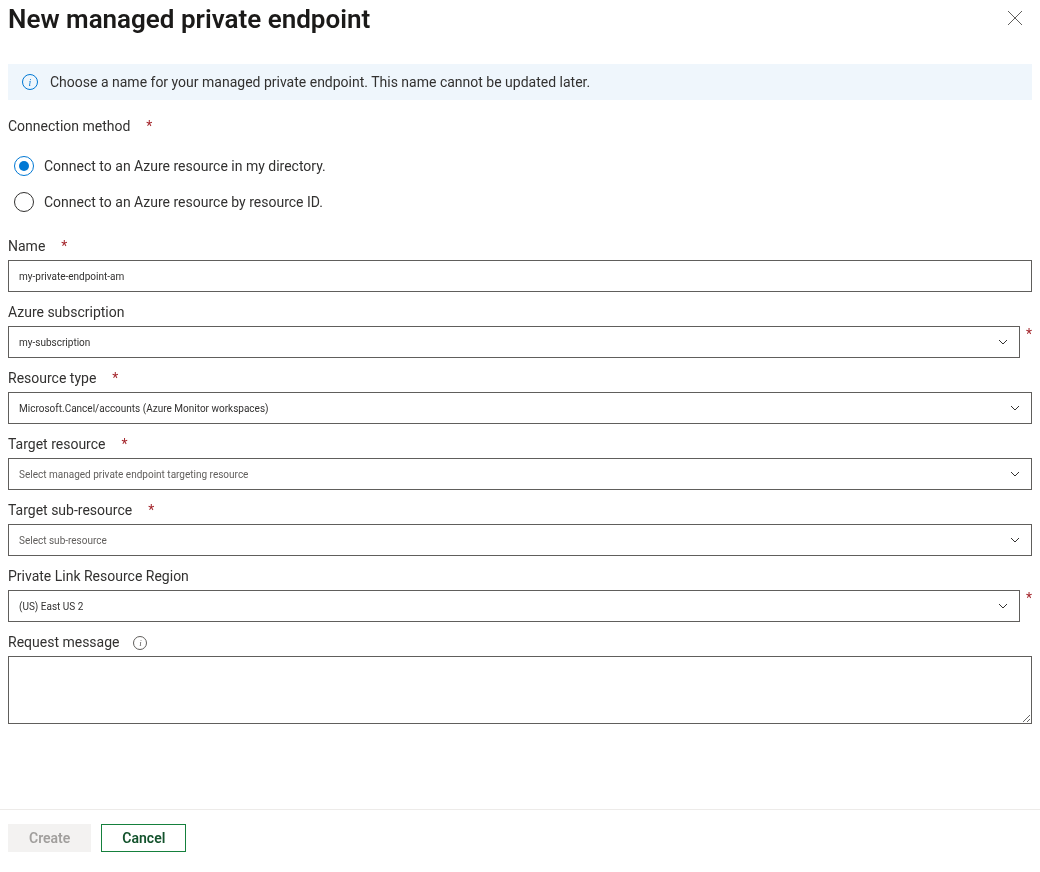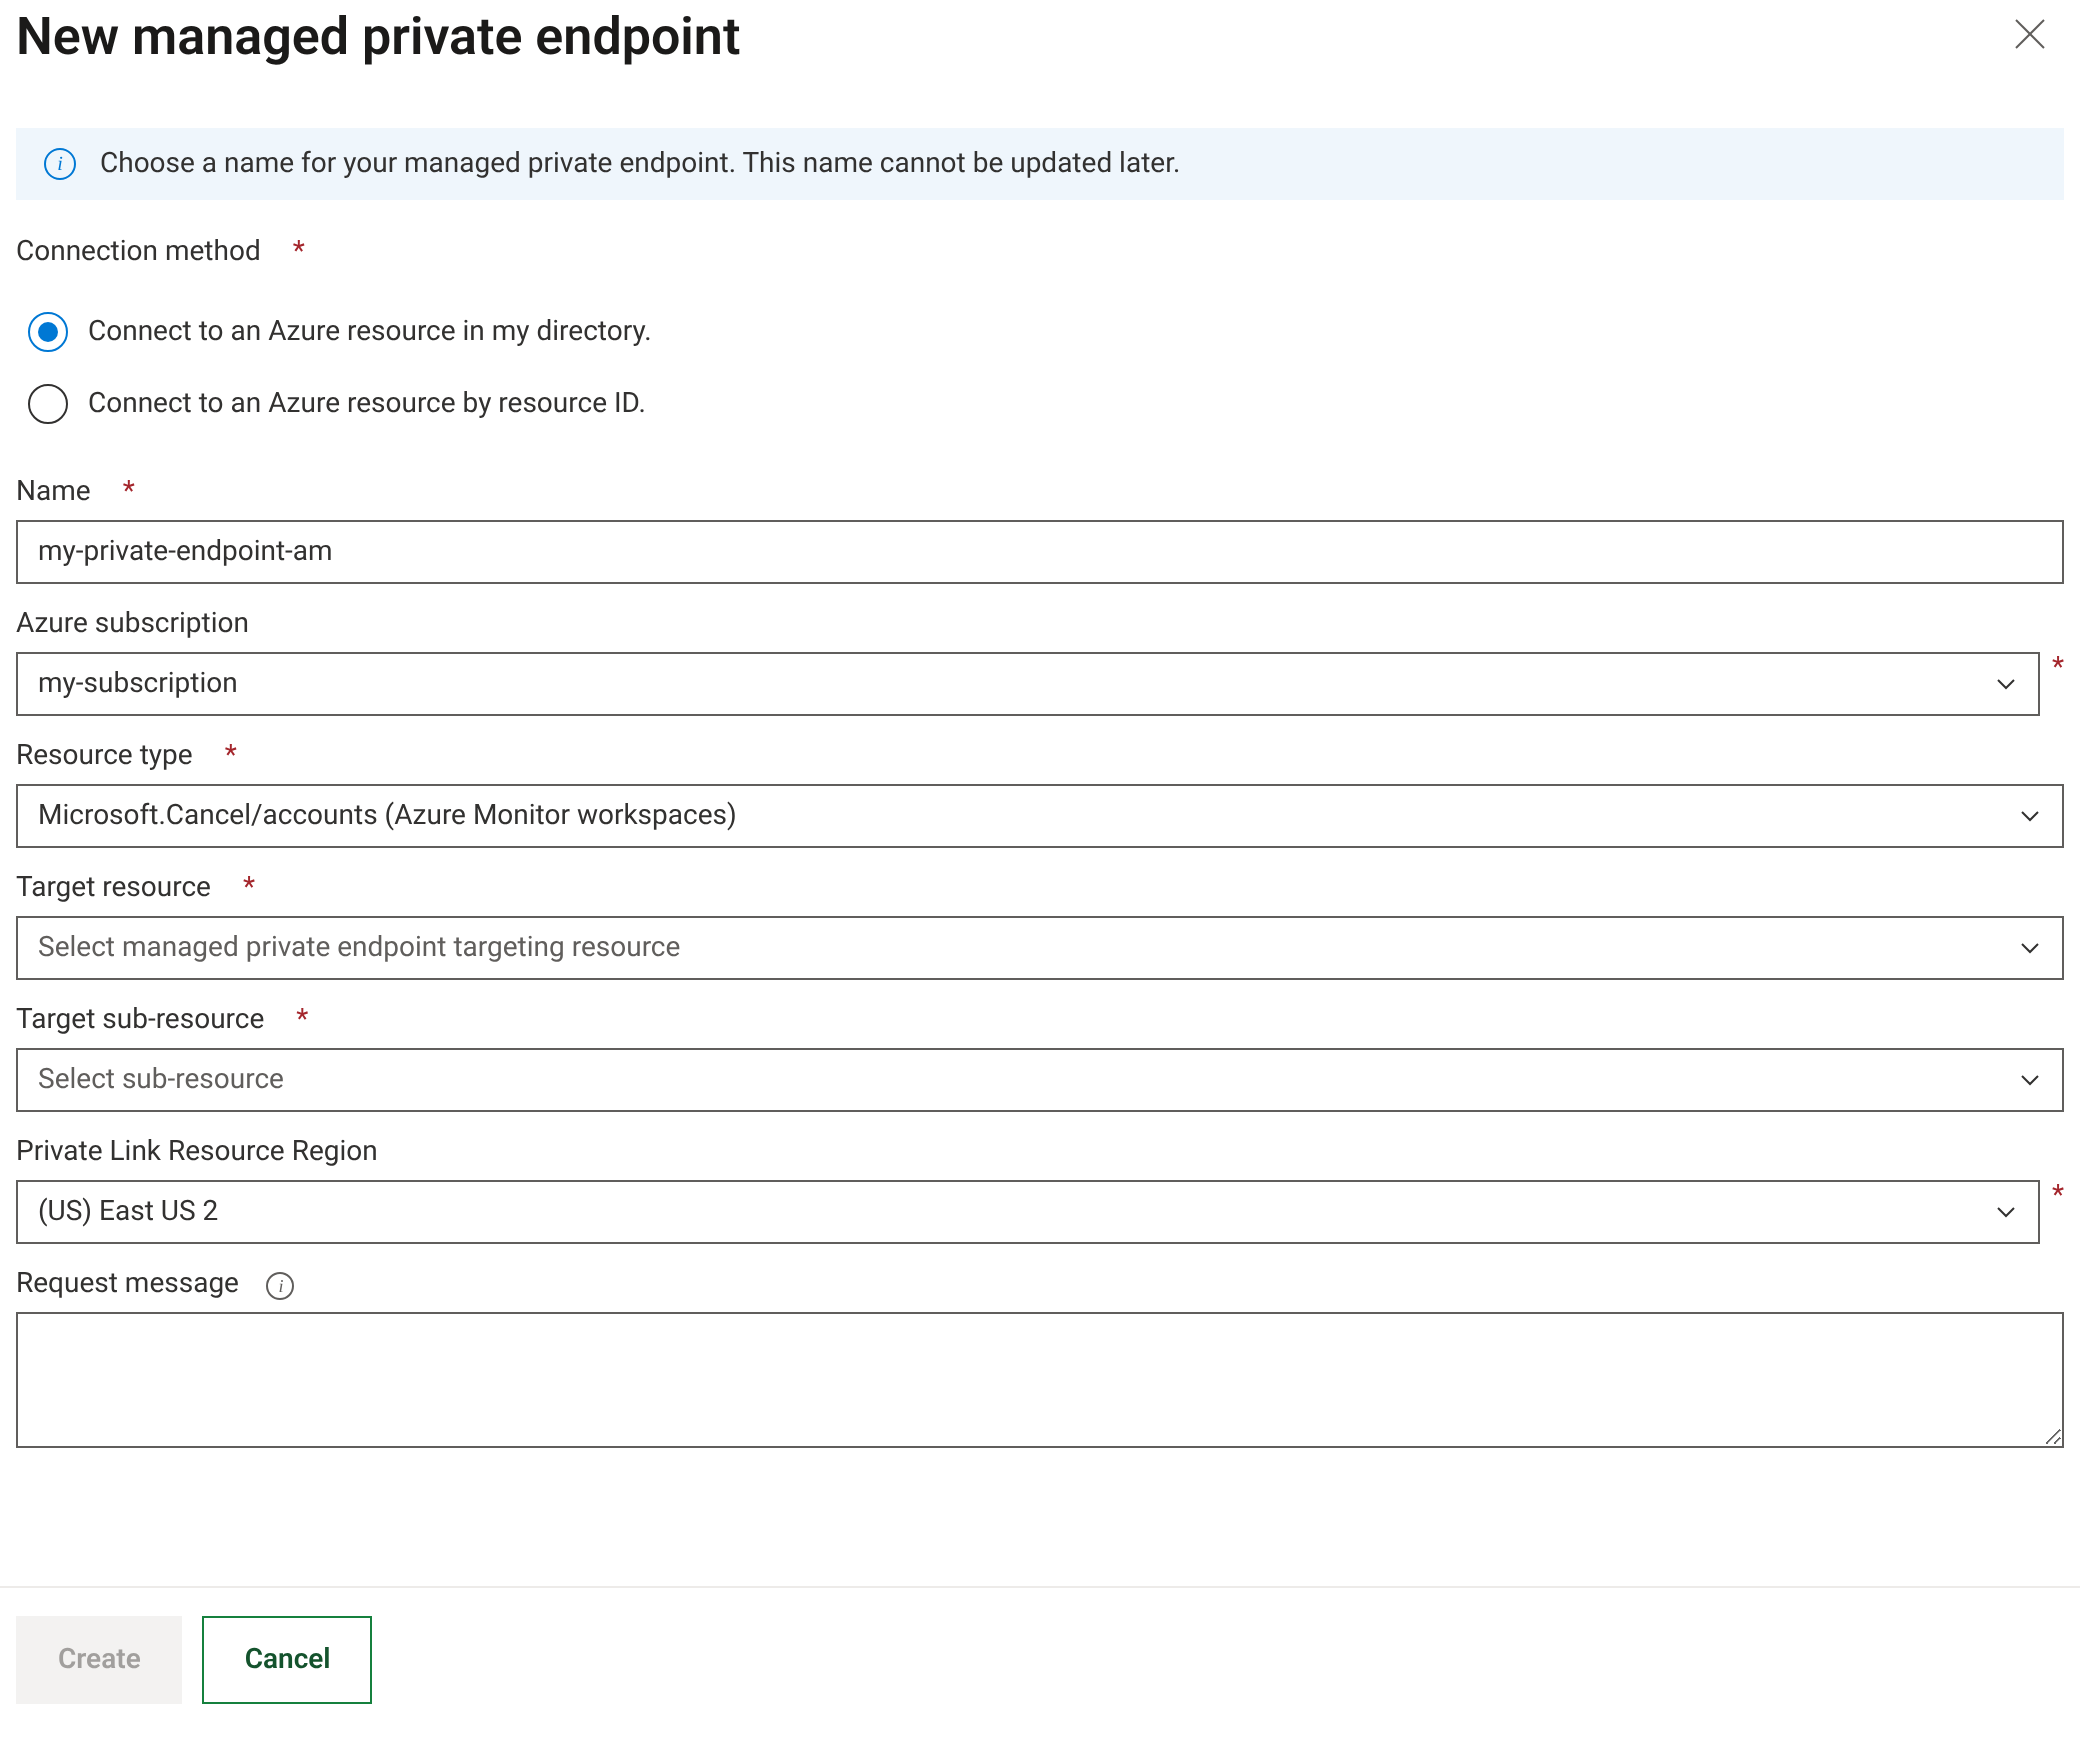--- a/index.html
+++ b/index.html
@@ -99,21 +99,21 @@
     }
     .input-row {
       display: flex;
       align-items: flex-start;
       gap: 6px;
     }
     .text-input, .select-input, .textarea-input {
       width: 100%;
       border: 1px solid #605e5c;
       padding: 5px 10px;
-      font-size: 14px;
+      font-size: 10px;
       font-family: inherit;
       height: 32px;
       background: #fff;
       color: #323130;
     }
     .text-input::placeholder, .placeholder-text { color: #605e5c; }
     .select-input {
       display: flex;
       align-items: center;
       justify-content: space-between;
@@ -132,21 +132,21 @@
     .footer {
       position: absolute;
       left: 0; right: 0;
       bottom: 0;
       border-top: 1px solid #edebe9;
       padding: 14px 8px 20px 8px;
       display: flex;
       gap: 10px;
     }
     .footer button {
-      height: 44px;
+      height: 28px;
       padding: 0 20px;
       font-size: 14px;
       font-family: inherit;
       border: 1px solid #8a8886;
       background: #fff;
       cursor: pointer;
       font-weight: 600;
     }
     .footer button.primary {
       background: #f3f2f1;

